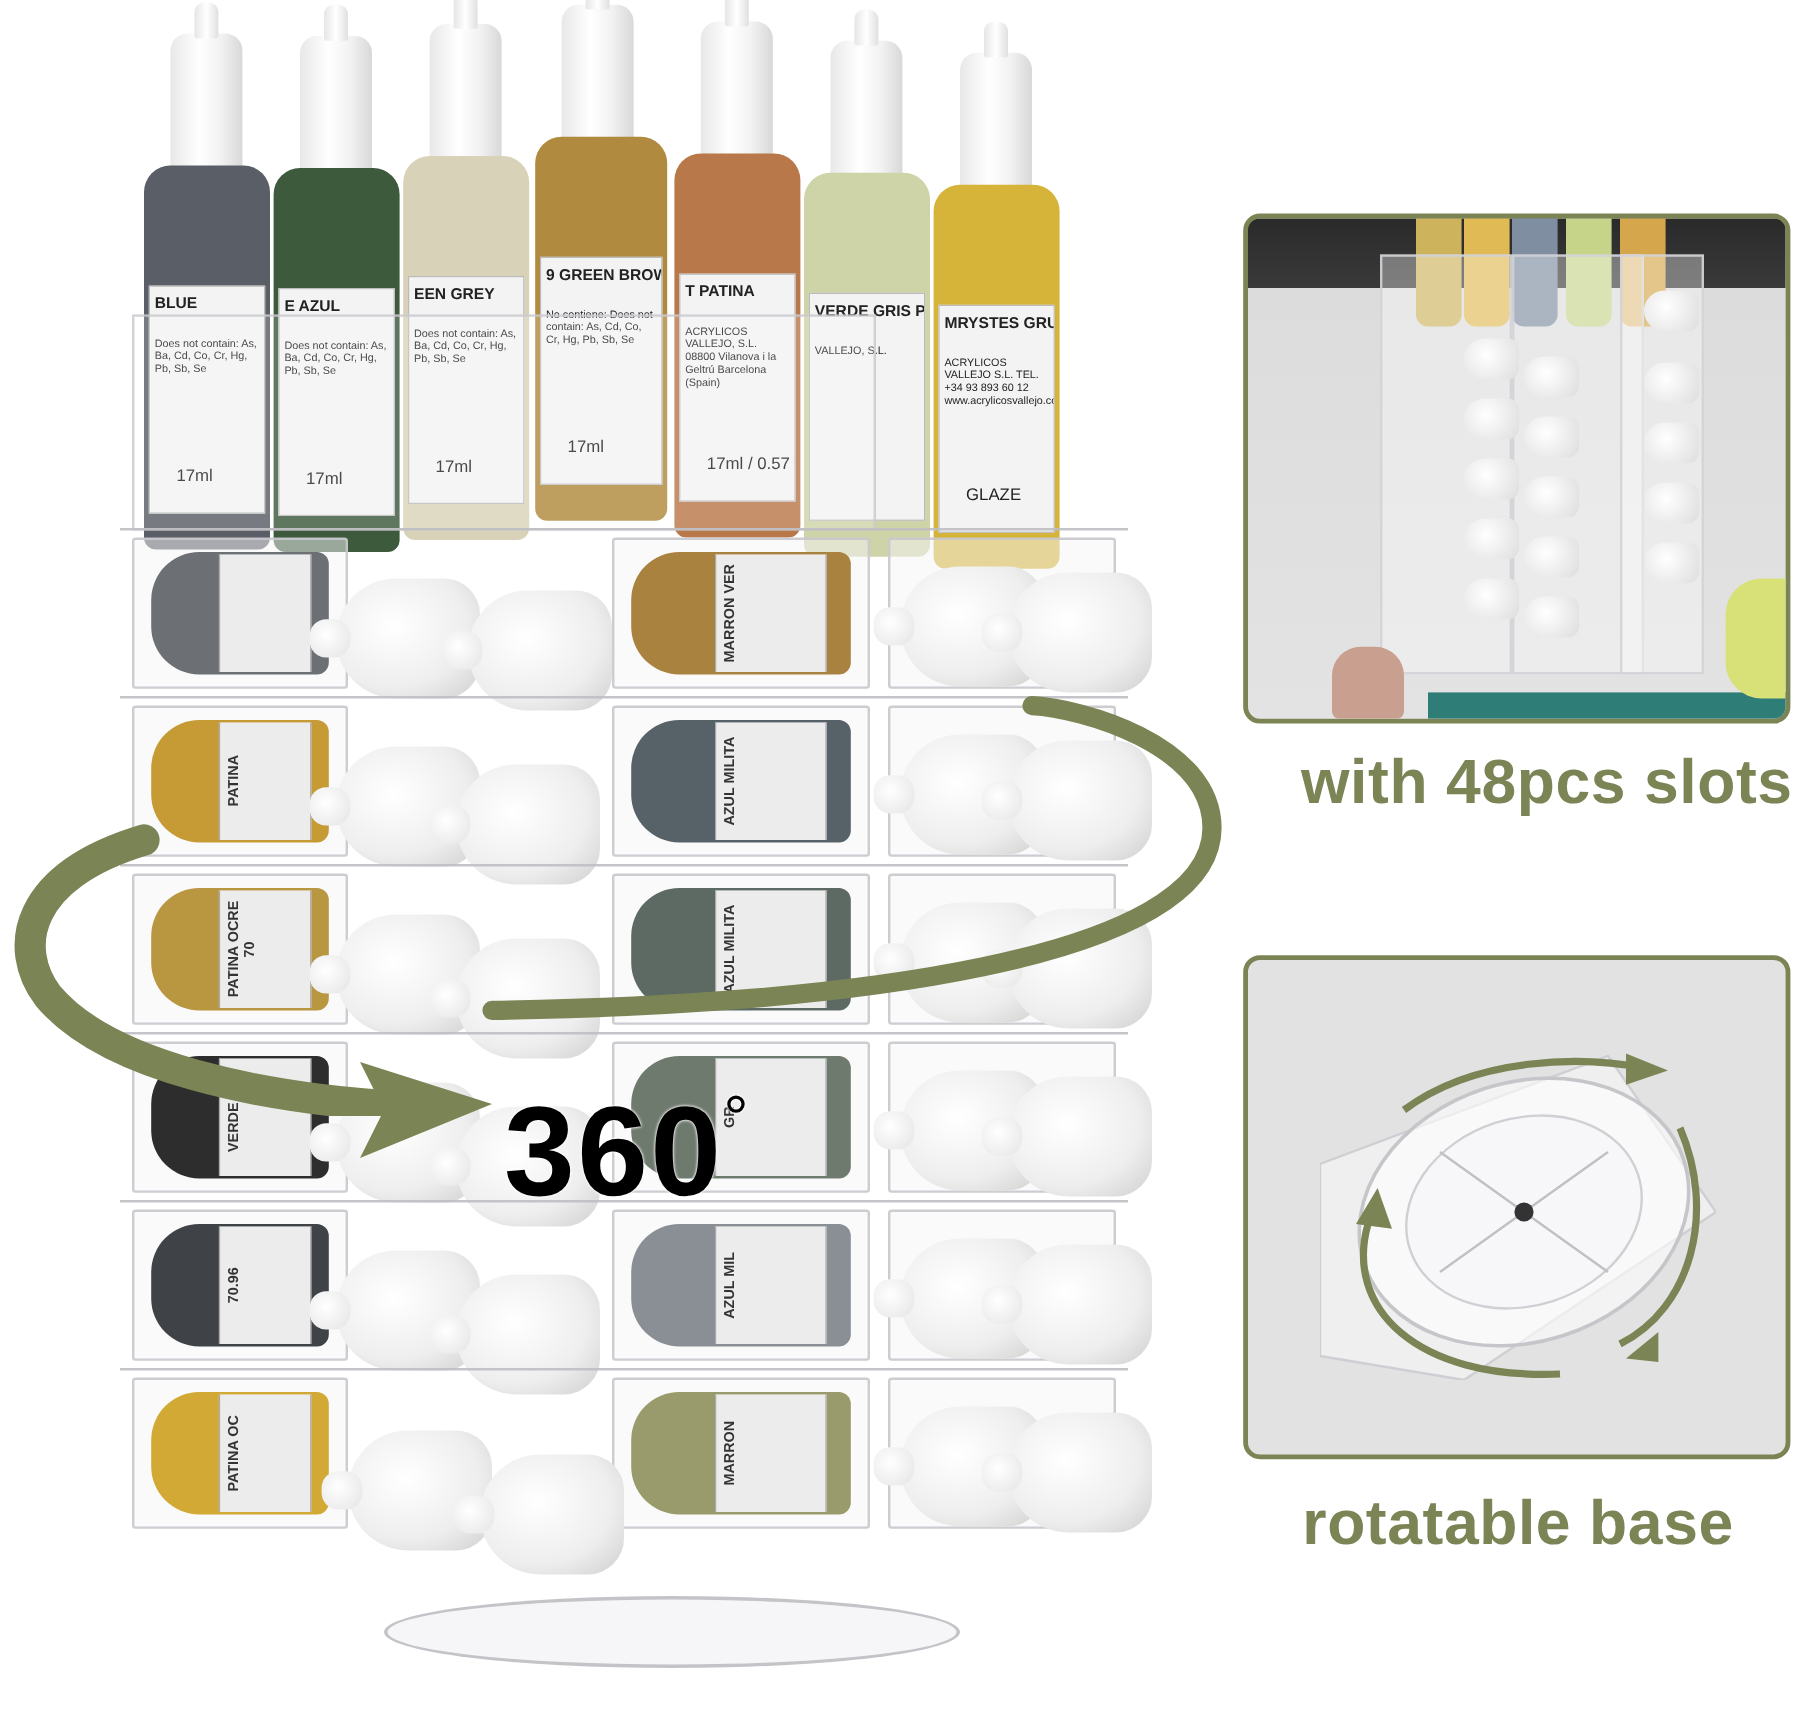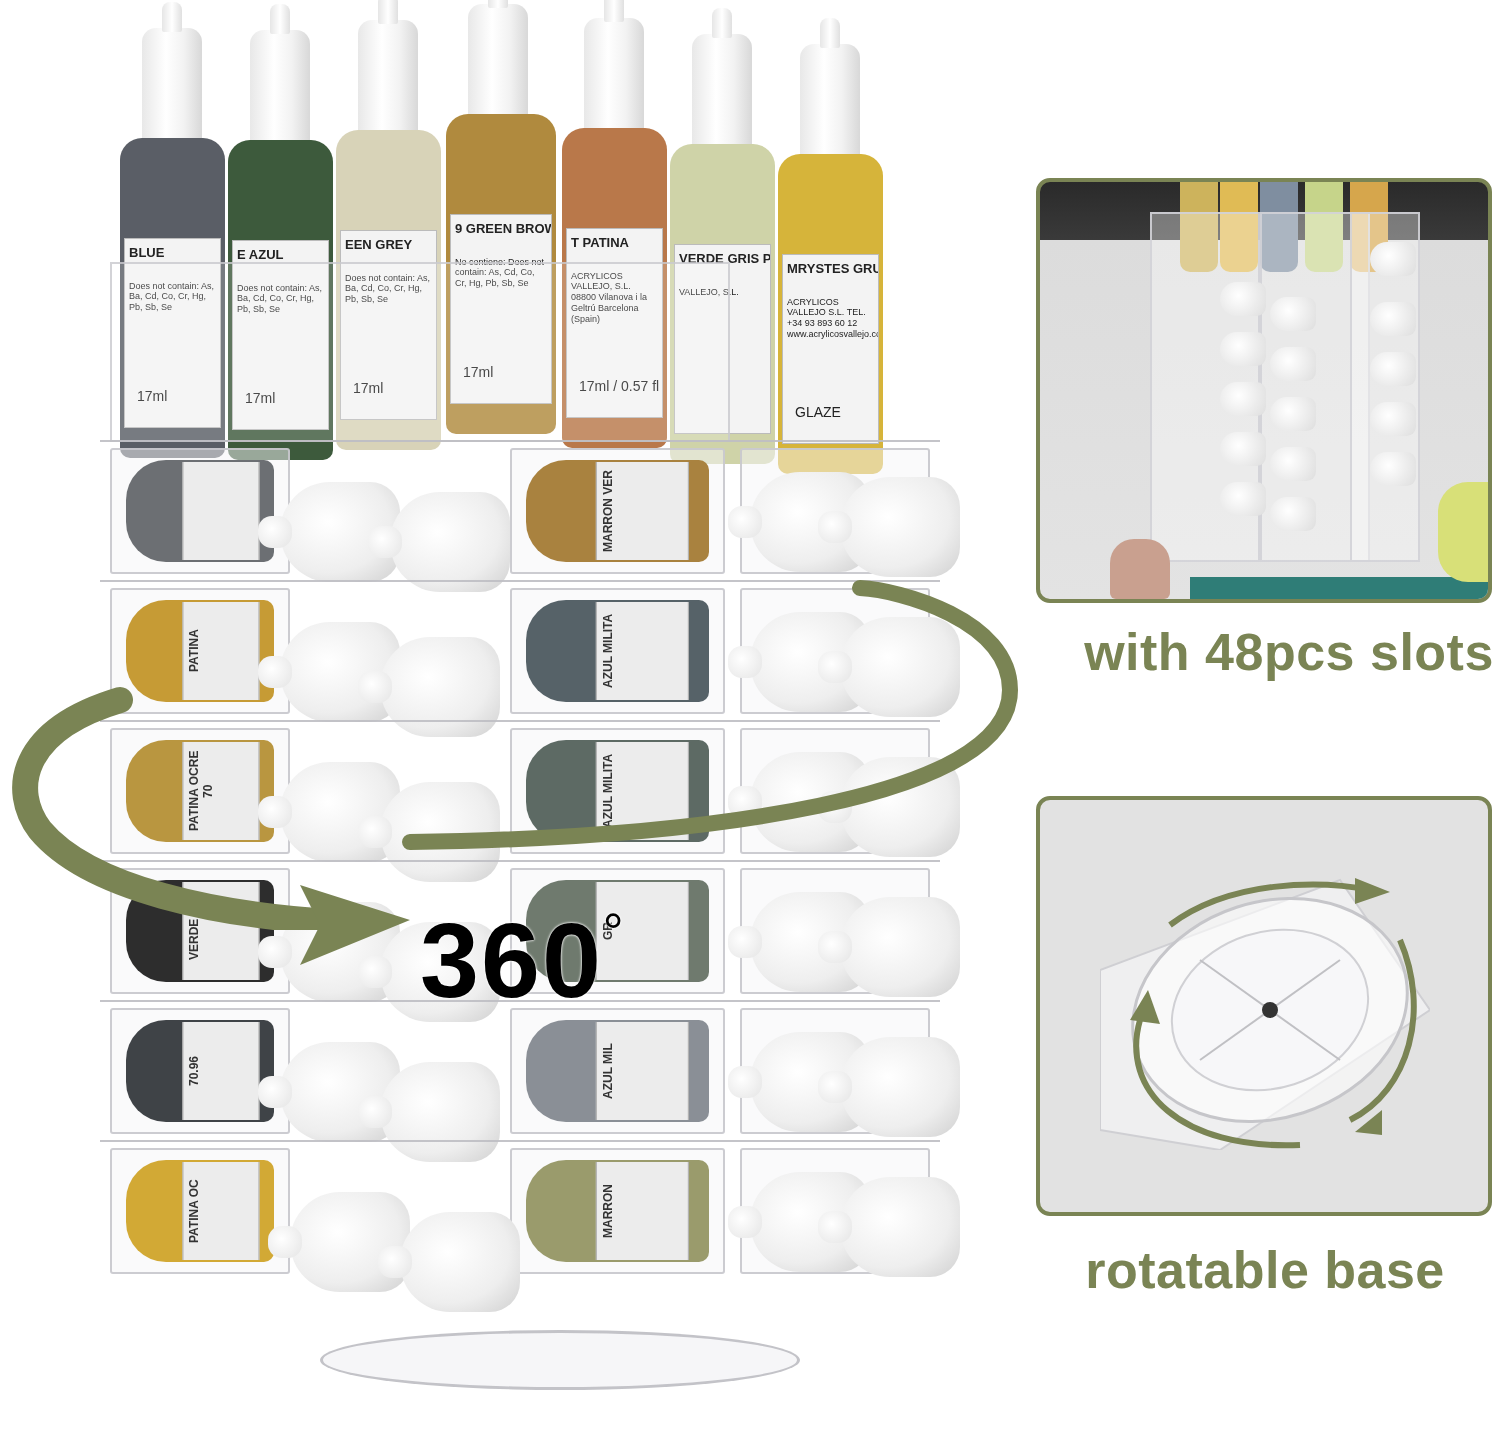--- a/index.html
+++ b/index.html
@@ -28,21 +28,21 @@
     position: absolute; left: 0; top: 110px; width: 105px; height: 320px;
     border-radius: 22px 22px 10px 10px;
   }
   .bottle .label {
     position: absolute; left: 4px; top: 210px; width: 97px; height: 190px;
     background: #f3f3f3; border: 1px solid #bbb;
     font-size: 13px; font-weight: bold; color: #222; padding: 6px 4px; line-height: 1.2;
     overflow: hidden; white-space: nowrap;
   }
   .bottle .label .sub { font-size: 9px; font-weight: normal; margin-top: 20px; white-space: normal; }
-  .bottle .label .ml { font-size: 14px; font-weight: normal; position: absolute; bottom: 22px; left: 12px; }
+  .bottle .label .ml { font-size: 14px; font-weight: normal; position: absolute; bottom: 22px; left: 22px; }
 
   .acrylic-front {
     position: absolute; left: 0; top: 262px; width: 620px; height: 180px;
     border: 2px solid rgba(200,200,205,.8); background: rgba(255,255,255,.18);
   }
 
   .grid {
     position: absolute; left: 10px; top: 440px; width: 840px; height: 860px;
   }
   .row {

